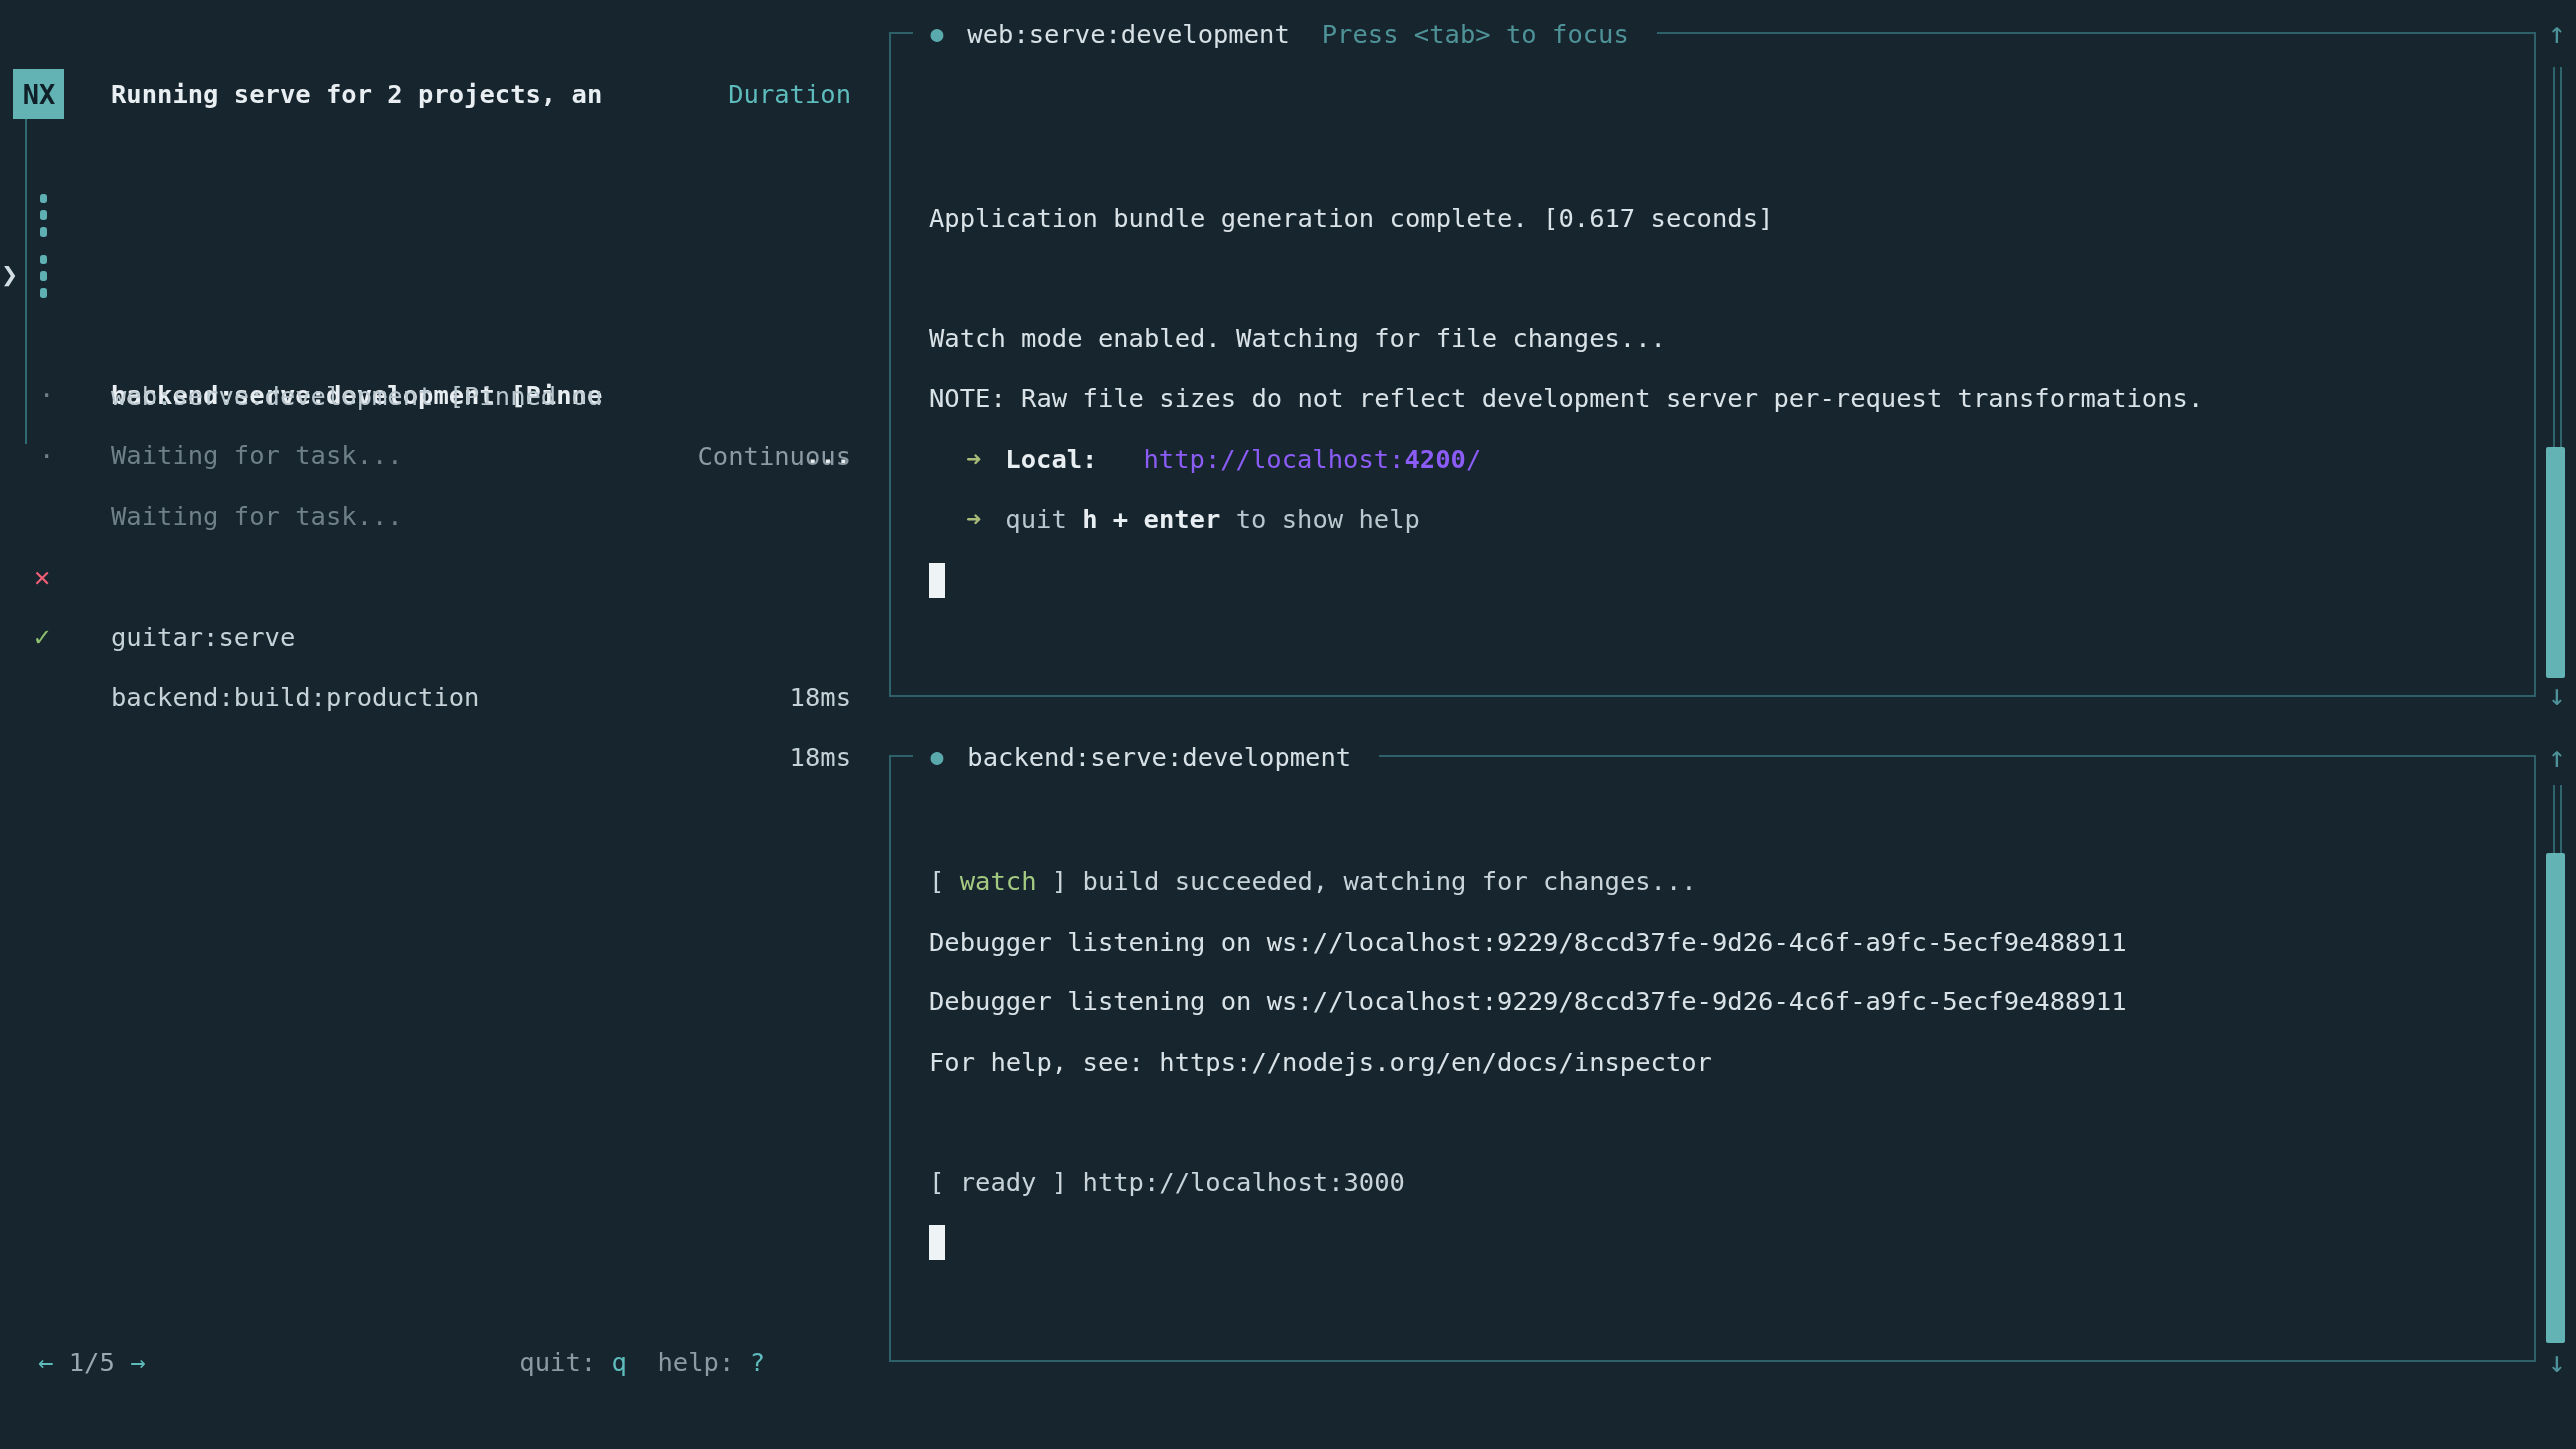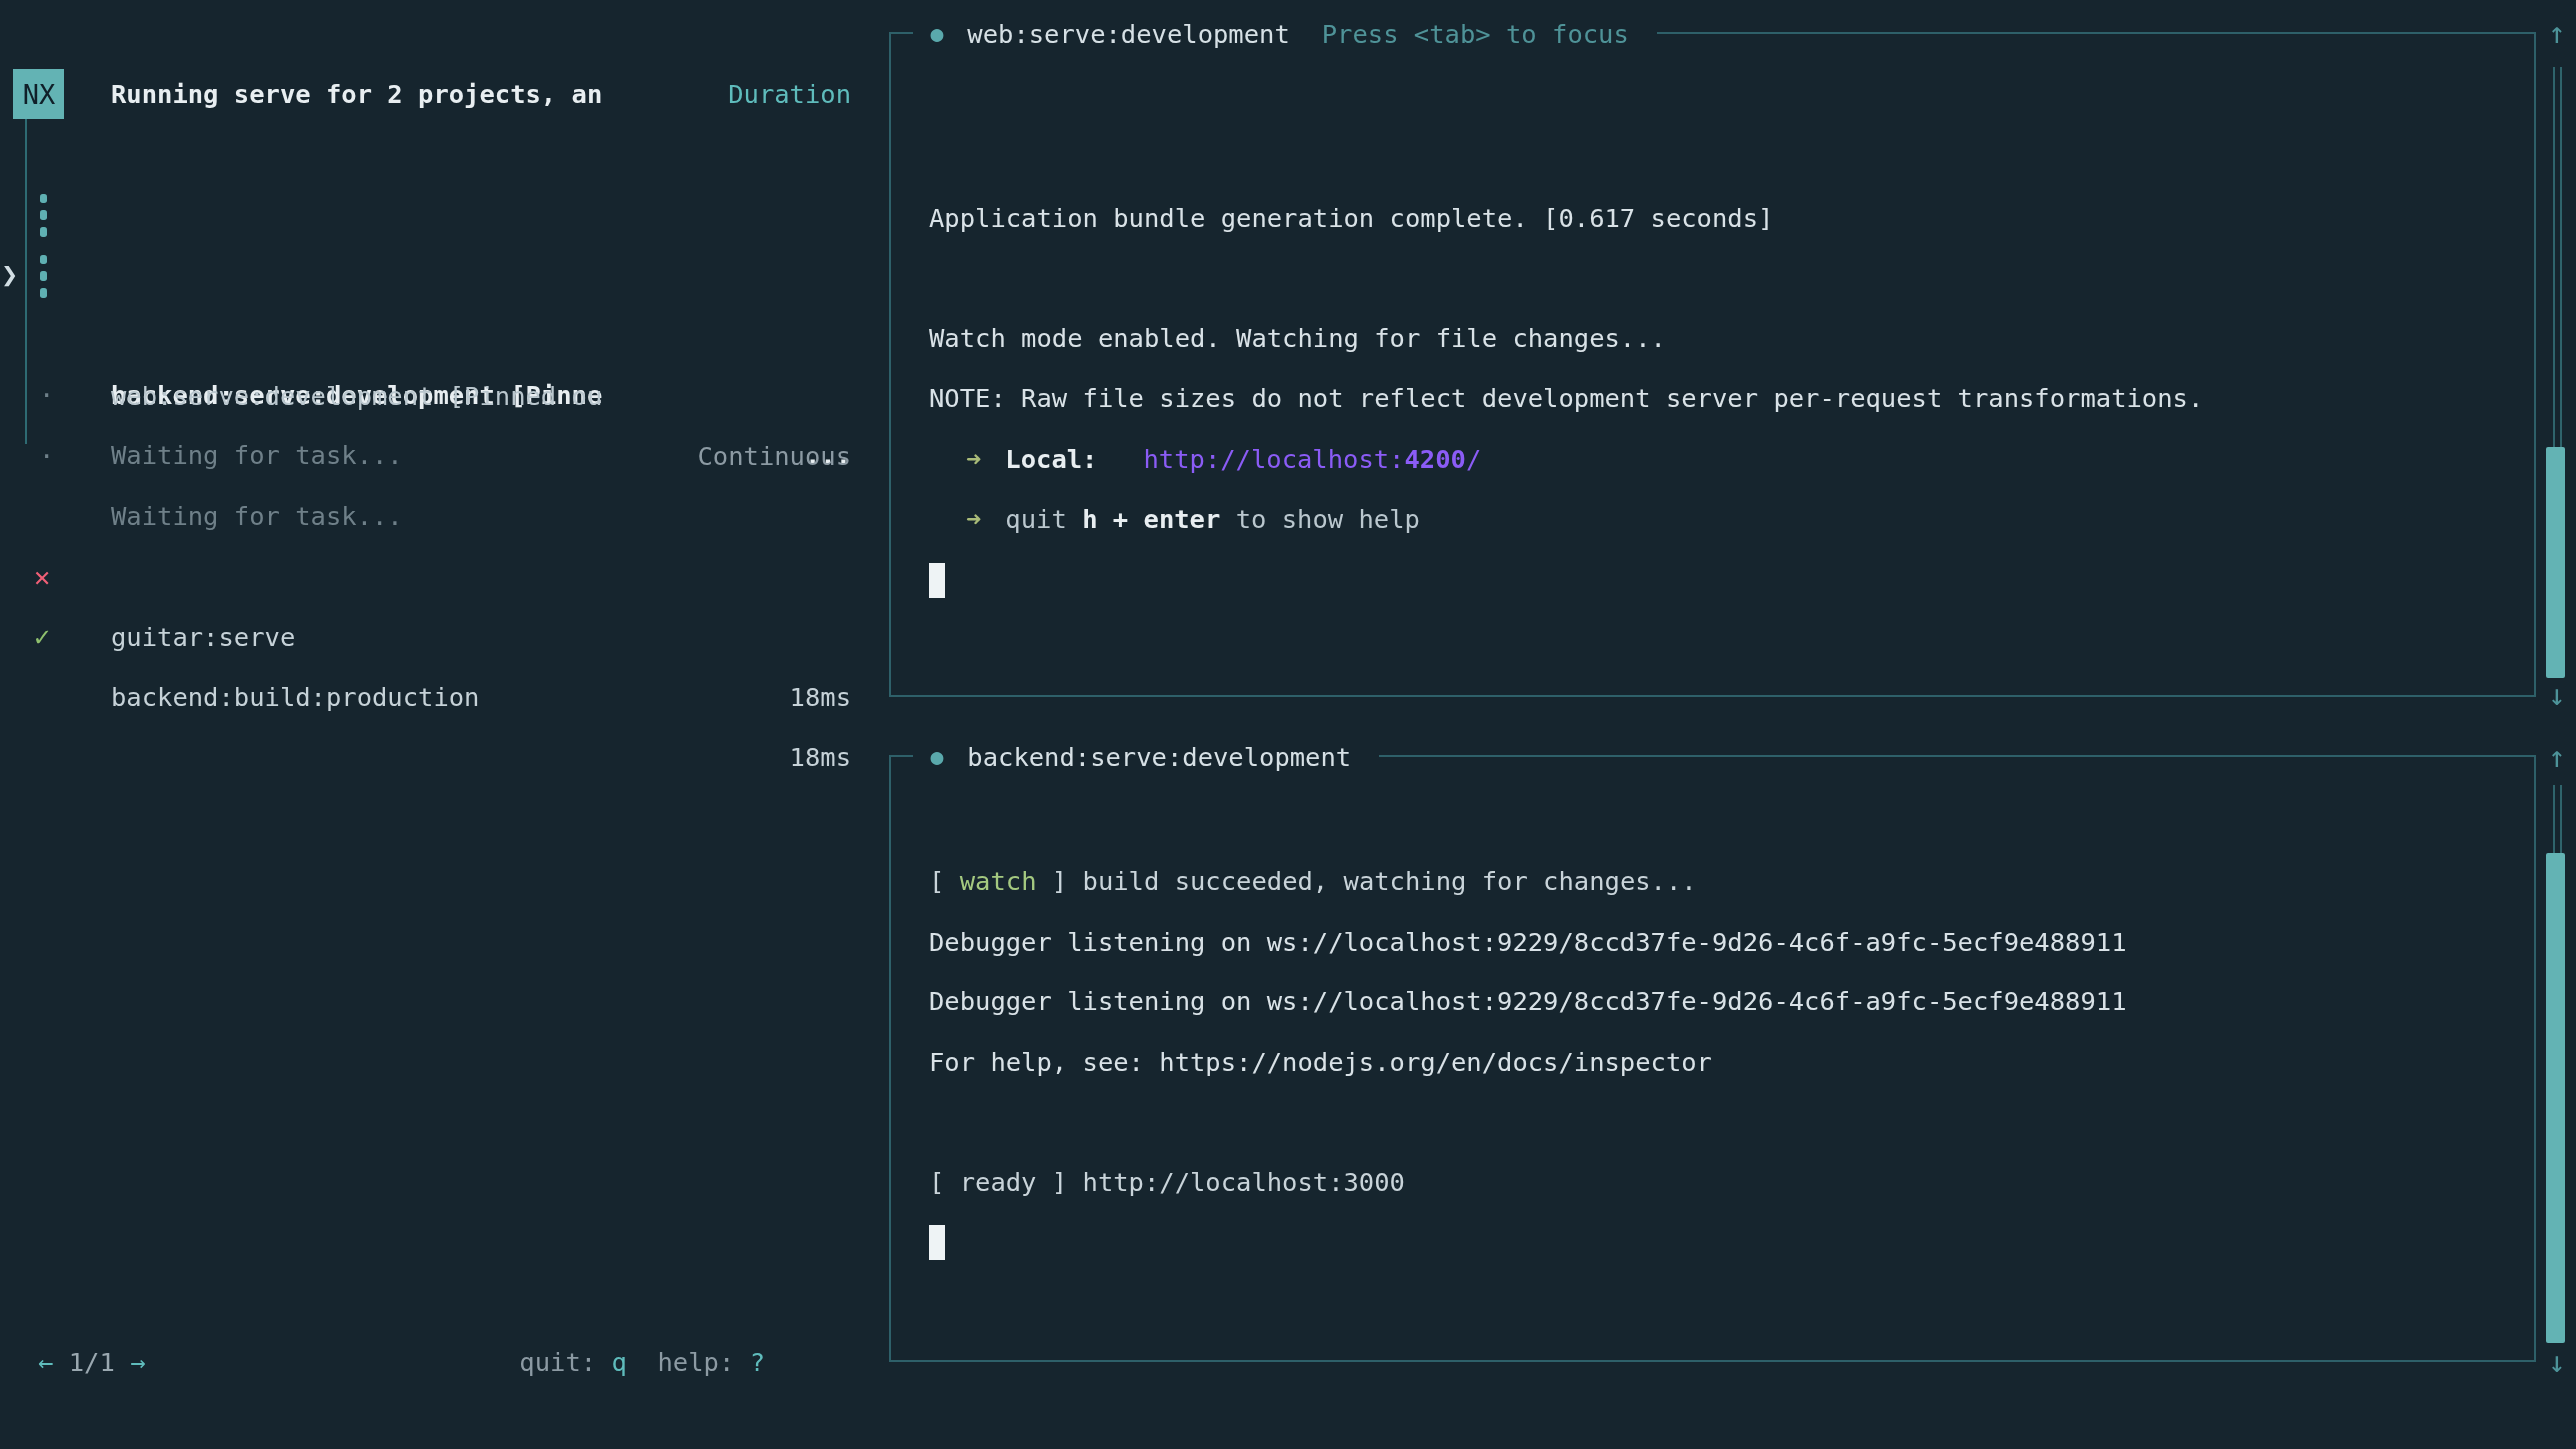--- a/index.html
+++ b/index.html
@@ -25,21 +25,21 @@
   .bold{font-weight:700;}
   .white{color:var(--white);}
   .graymid{color:var(--gray-mid);}
   .graydim{color:var(--gray-dim);}
   .tealtxt{color:var(--teal-text);}
   .red{color:var(--red);font-weight:400;}
   .green{color:var(--green);}
 
   
   #logo{position:absolute;left:13.4px;top:69px;width:51px;height:50px;background:var(--teal);
-        color:#102029;font-weight:400;display:flex;align-items:center;justify-content:center;font-size:27px;}
+        color:#102029;font-weight:700;display:flex;align-items:center;justify-content:center;font-size:27px;}
   #title-row{top:64px;left:111px;font-weight:700;color:var(--white);}
   #duration-head{top:64px;right:1725px;color:var(--teal-text);}
   #guide-line{position:absolute;left:25px;top:119px;width:2px;height:325px;background:#2e6b73;}
   .trow{position:absolute;left:0;width:889px;height:60px;line-height:60px;white-space:pre;}
   .trow .chev{position:absolute;left:1.3px;color:#d2dee4;font-size:28px;}
   .trow .lbl{position:absolute;left:111px;}
   .trow .rval{position:absolute;right:38px;}
   .spinner{position:absolute;left:40px;top:8.7px;width:6.7px;height:43px;display:flex;flex-direction:column;justify-content:space-between;}
   .spinner i{display:block;width:6.7px;height:9.4px;border-radius:2.7px;background:#5fb0b2;}
   .bullet{position:absolute;left:39px;color:var(--gray-dim);}
@@ -110,21 +110,21 @@
     <span class="lbl" style="color:#c6d2d8">guitar:serve</span>
     <span class="rval" style="color:#c6d2d8">18ms</span>
   </div>
 
   <div class="trow" style="top:547px">
     <span class="ficon ok">✓</span>
     <span class="lbl" style="color:#c6d2d8">backend:build:production</span>
     <span class="rval" style="color:#c6d2d8">18ms</span>
   </div>
 
-  <div class="line" id="pagination"><span class="tealtxt">←</span><span> </span><span style="color:#9aa8b0">1/1</span><span> </span><span class="tealtxt">→</span></div>
+  <div class="line" id="pagination"><span class="tealtxt">←</span><span> </span><span style="color:#9aa8b0">1/5</span><span> </span><span class="tealtxt">→</span></div>
 
   <div class="line" id="quit-help"><span class="graymid">quit: </span><span class="tealtxt">q</span><span class="graymid">  help: </span><span class="tealtxt">?</span></div>
 
   <div class="pane" id="pane-top">
     <div class="pane-header">
       <span class="pane-dot">●</span>
       <span class="pane-title">web:serve:development</span>
       <span class="pane-hint">Press &lt;tab&gt; to focus</span>
     </div>
     <div class="pline" style="top:154px">Application bundle generation complete. [0.617 seconds]</div>

